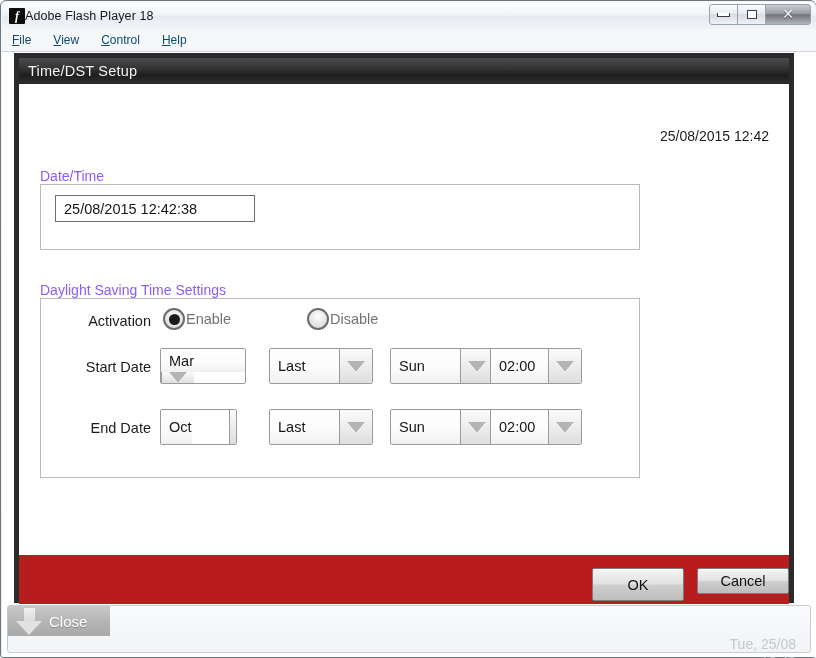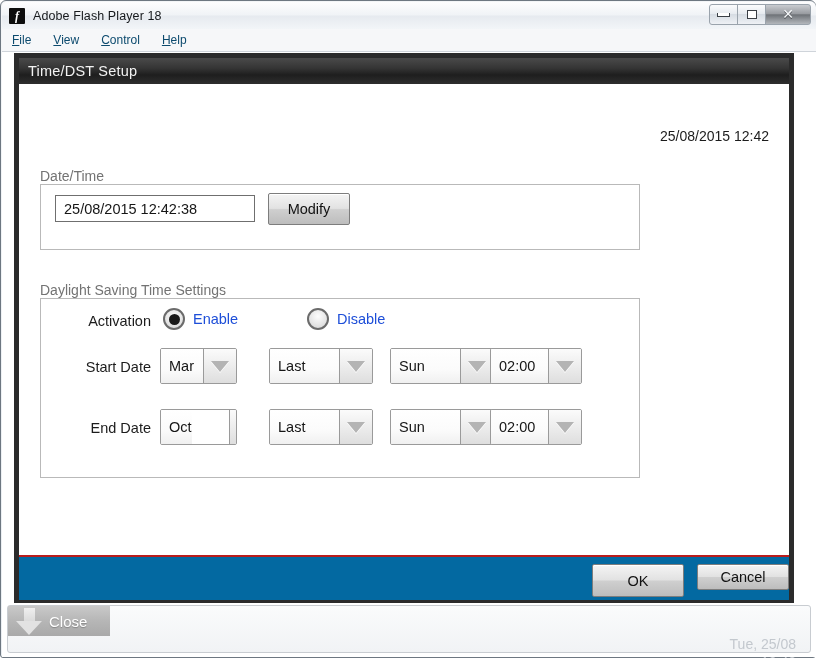--- a/index.html
+++ b/index.html
@@ -42,21 +42,20 @@
     color: #fff;
     font-family: "Liberation Serif", serif;
     font-style: italic;
     font-weight: bold;
     font-size: 12px;
     line-height: 16px;
     text-align: center;
     border-radius: 1px;
   }
   #window-title {
-    margin-left: 8px;
     font-size: 12.5px;
     color: #16191c;
     letter-spacing: .1px;
   }
   #window-buttons {
     position: absolute;
     right: 5px; top: 2px;
     display: flex;
     height: 21px;
   }
@@ -134,39 +133,39 @@
     font-size: 14.5px;
     letter-spacing: .2px;
   }
   #dialog-body {
     position: relative;
     height: 471px;
     background: #ffffff;
   }
   #dialog-footer {
     height: 43px;
-    background: #0369a1;
-    border-top: 2px solid #b91c1c;
+    background: #b91c1c;
+    border-top: 6px solid #b91c1c;
     position: relative;
   }
 
   
   #header-clock {
     position: absolute;
     right: 20px; top: 44px;
     font-size: 14px;
     color: #1c1c1c;
     margin-left: 20px;
   }
 
   
   .group-label {
     position: absolute;
     font-size: 14px;
-    color: #737373;
+    color: #8b5cf6;
   }
   .group-box {
     position: absolute;
     box-sizing: border-box;
     border: 1px solid #b9b9b9;
     background: #ffffff;
   }
 
   
   .textfield {
@@ -204,21 +203,21 @@
     width: 22px; height: 22px;
     border-radius: 50%;
     box-sizing: border-box;
     border: 2px solid #6b6b6b;
     background: radial-gradient(circle at 50% 35%, #fdfdfd 0%, #e0e0e0 70%, #d2d2d2 100%);
     display: flex; align-items: center; justify-content: center;
     flex: 0 0 auto;
   }
   .radio .dot { width: 11px; height: 11px; border-radius: 50%; background: transparent; }
   .radio.checked .dot { background: #1a1a1a; }
-  .radio-label { margin-left: 8px; font-size: 14.5px; color: #1d4ed8; }
+  .radio-label { margin-left: 1px; font-size: 14.5px; color: #737373; }
 
   
   .field-label {
     position: absolute;
     font-size: 14.5px;
     color: #1c1c1c;
     text-align: right;
   }
 
   
@@ -405,21 +404,20 @@
         <div id="dialog-title">Time/DST Setup</div>
       </div>
 
       <div id="dialog-body">
 
         <div id="header-clock">25/08/2015 12:42</div>
 
         <div class="group-label" style="left:21px; top:84px;">Date/Time</div>
         <div class="group-box" style="left:21px; top:100px; width:600px; height:66px;"></div>
         <div class="textfield" style="left:36px; top:111px; width:200px; height:27px;">25/08/2015 12:42:38</div>
-        <div class="pushbtn" style="left:249px; top:109px; width:82px; height:32px;">Modify</div>
 
         <div class="group-label" style="left:21px; top:198px;">Daylight Saving Time Settings</div>
         <div class="group-box" style="left:21px; top:214px; width:600px; height:180px;"></div>
 
         <div class="field-label" style="left:38px; top:229px; width:94px;">Activation</div>
 
         <div class="radio-row" style="left:144px; top:224px;">
           <span class="radio checked">
               <span class="dot"></span>
             </span>
@@ -428,21 +426,21 @@
 
         <div class="radio-row" style="left:288px; top:224px;">
           <span class="radio">
               <span class="dot"></span>
             </span>
           <span class="radio-label">Disable</span>
         </div>
 
         <div class="field-label" style="left:28px; top:275px; width:104px;">Start Date</div>
 
-        <div class="combo" style="left:141px; top:264px; width:77px;">
+        <div class="combo" style="left:141px; top:264px; width:86px;flex-direction:column;">
           <span class="value">Mar</span>
           <span class="arrowbtn">
               <span class="tri-down"></span>
             </span>
         </div>
         <div class="combo" style="left:250px; top:264px; width:104px;">
           <span class="value">Last</span>
           <span class="arrowbtn">
               <span class="tri-down"></span>
             </span>

